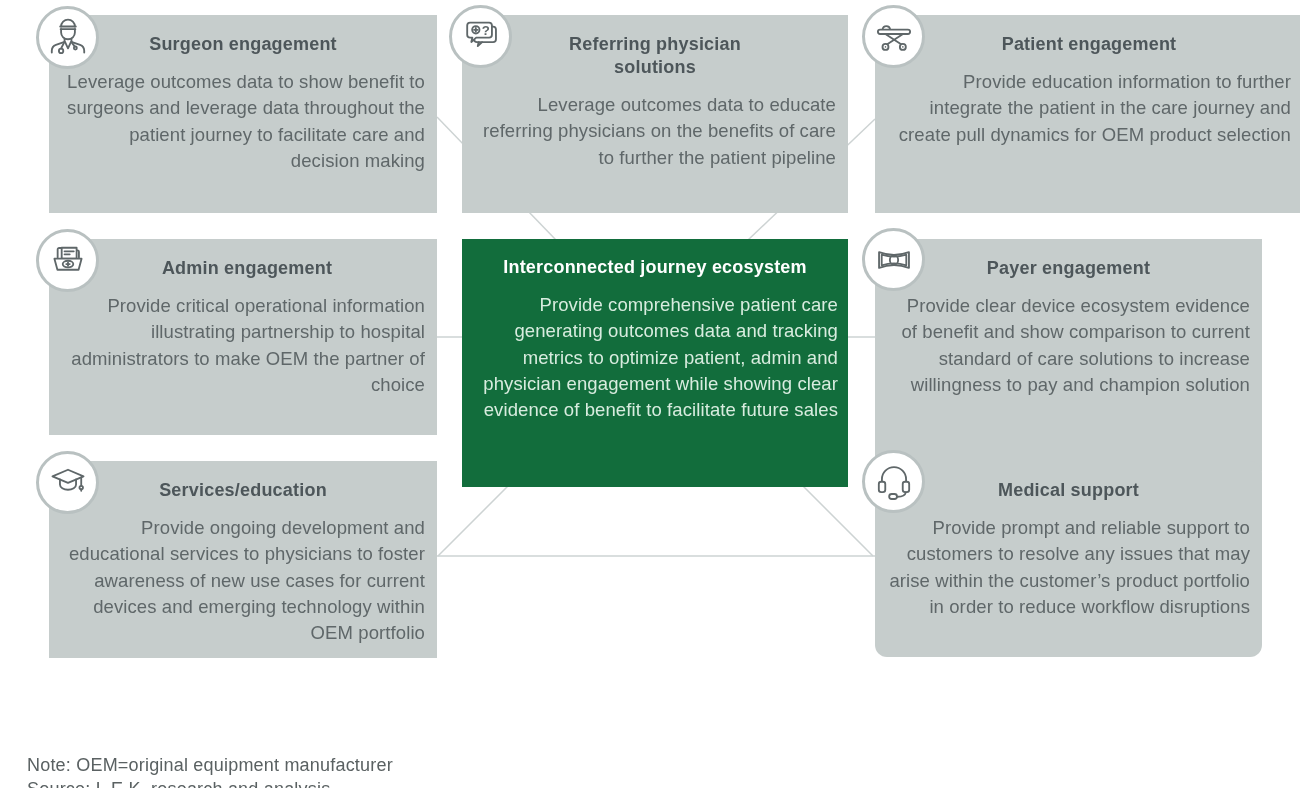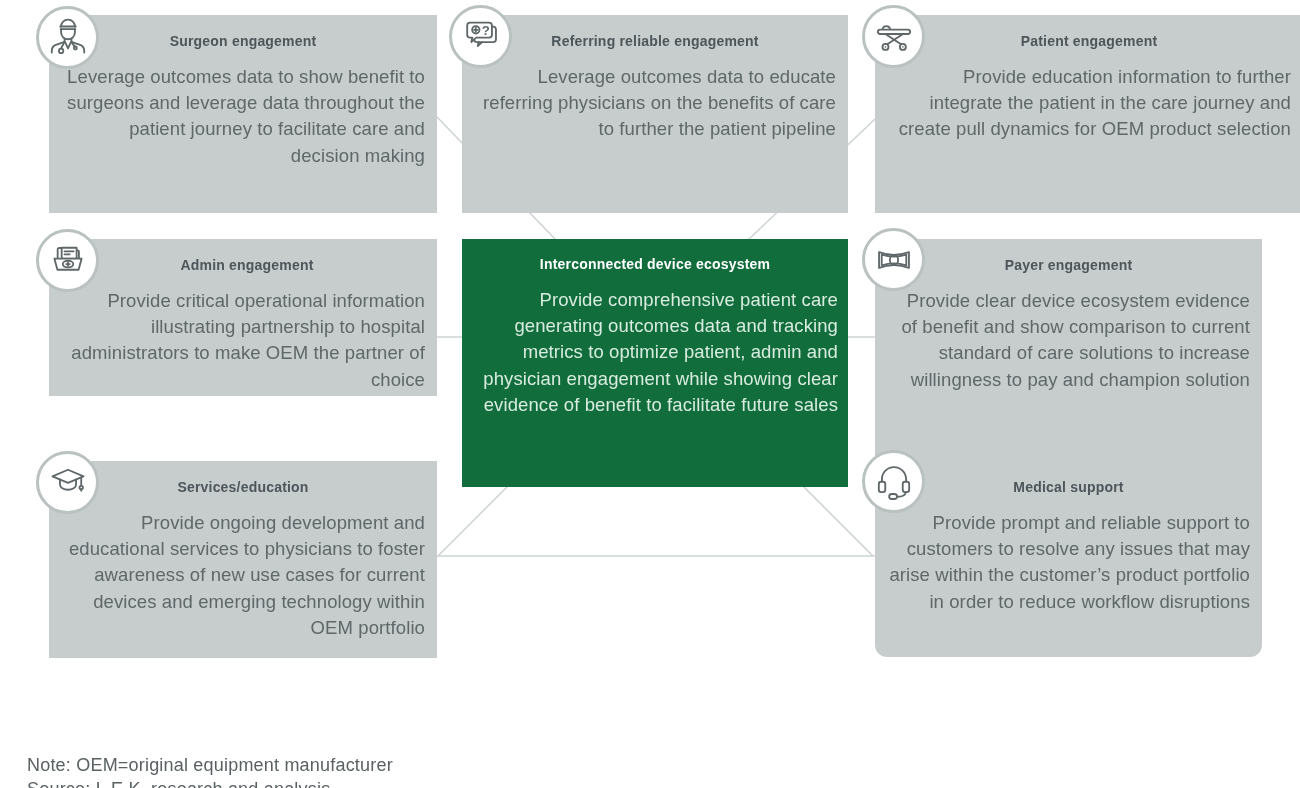--- a/index.html
+++ b/index.html
@@ -4,31 +4,31 @@
 <style>
   html,body{margin:0;padding:0;background:#fff;}
   .canvas{
     position:relative;width:1300px;height:788px;background:#fff;overflow:hidden;
     font-family:"Liberation Sans", sans-serif;
   }
   #connectors{position:absolute;left:0;top:0;z-index:0;}
   .card{position:absolute;z-index:1;background:var(--card_bg);box-sizing:border-box;}
   .card .title{
     margin:18px auto 0 auto;text-align:center;font-weight:bold;
-    font-size:14px;line-height:1.28;color:var(--title_text);letter-spacing:.2px;
+    font-size:18px;line-height:1.28;color:var(--title_text);letter-spacing:.2px;
   }
   .card .body{
     margin:13px auto 0 auto;text-align:right;font-size:18.5px;line-height:1.42;
     color:var(--body_text);padding:0 12px;letter-spacing:.1px;
   }
   #card-surgeon  {left:49px;  top:15px;  width:388px; height:198px;}
   #card-referring{left:462px; top:15px;  width:386px; height:198px;}
   #card-referring .title{max-width:250px;}
   #card-patient  {left:875px; top:15px;  width:428px; height:198px;}
-  #card-admin    {left:49px;  top:239px; width:388px; height:157px;padding-left:8px;}
+  #card-admin    {left:49px;  top:239px; width:388px; height:196px;padding-left:8px;}
   #card-payer    {left:875px; top:239px; width:387px; height:232px;}
   #card-services {left:49px;  top:461px; width:388px; height:197px;}
   #card-medical  {left:875px; top:461px; width:387px; height:196px;border-radius:12px;}
   #card-center   {left:462px; top:239px; width:386px; height:248px;background:var(--center_bg);}
   #card-center .title{color:var(--center_title);margin-top:17px;}
   #card-center .body {color:var(--center_body);padding:0 10px;}
   .icon-circle{
     position:absolute;z-index:3;width:63px;height:63px;border-radius:50%;
     background:#fff;border:3px solid var(--circle_border);box-sizing:border-box;
     display:flex;align-items:center;justify-content:center;color:var(--icon_stroke);
@@ -62,36 +62,36 @@
       <line x1="437" y1="556" x2="875" y2="556"></line>
     </g>
   </svg>
 
   <div class="card" id="card-surgeon">
     <div class="title">Surgeon engagement</div>
     <div class="body">Leverage outcomes data to show benefit to surgeons and leverage data throughout the patient journey to facilitate care and decision making</div>
   </div>
 
   <div class="card" id="card-referring">
-    <div class="title">Referring reliable engagement</div>
+    <div class="title">Referring physician solutions</div>
     <div class="body">Leverage outcomes data to educate referring physicians on the benefits of care to further the patient pipeline</div>
   </div>
 
   <div class="card" id="card-patient">
     <div class="title">Patient engagement</div>
     <div class="body">Provide education information to further integrate the patient in the care journey and create pull dynamics for OEM product selection</div>
   </div>
 
   <div class="card" id="card-admin">
     <div class="title">Admin engagement</div>
     <div class="body">Provide critical operational information illustrating partnership to hospital administrators to make OEM the partner of choice</div>
   </div>
 
   <div class="card" id="card-center">
-    <div class="title">Interconnected device ecosystem</div>
+    <div class="title">Interconnected journey ecosystem</div>
     <div class="body">Provide comprehensive patient care generating outcomes data and tracking metrics to optimize patient, admin and physician engagement while showing clear evidence of benefit to facilitate future sales</div>
   </div>
 
   <div class="card" id="card-payer">
     <div class="title">Payer engagement</div>
     <div class="body">Provide clear device ecosystem evidence of benefit and show comparison to current standard of care solutions to increase willingness to pay and champion solution</div>
   </div>
 
   <div class="card" id="card-services">
     <div class="title">Services/education</div>

